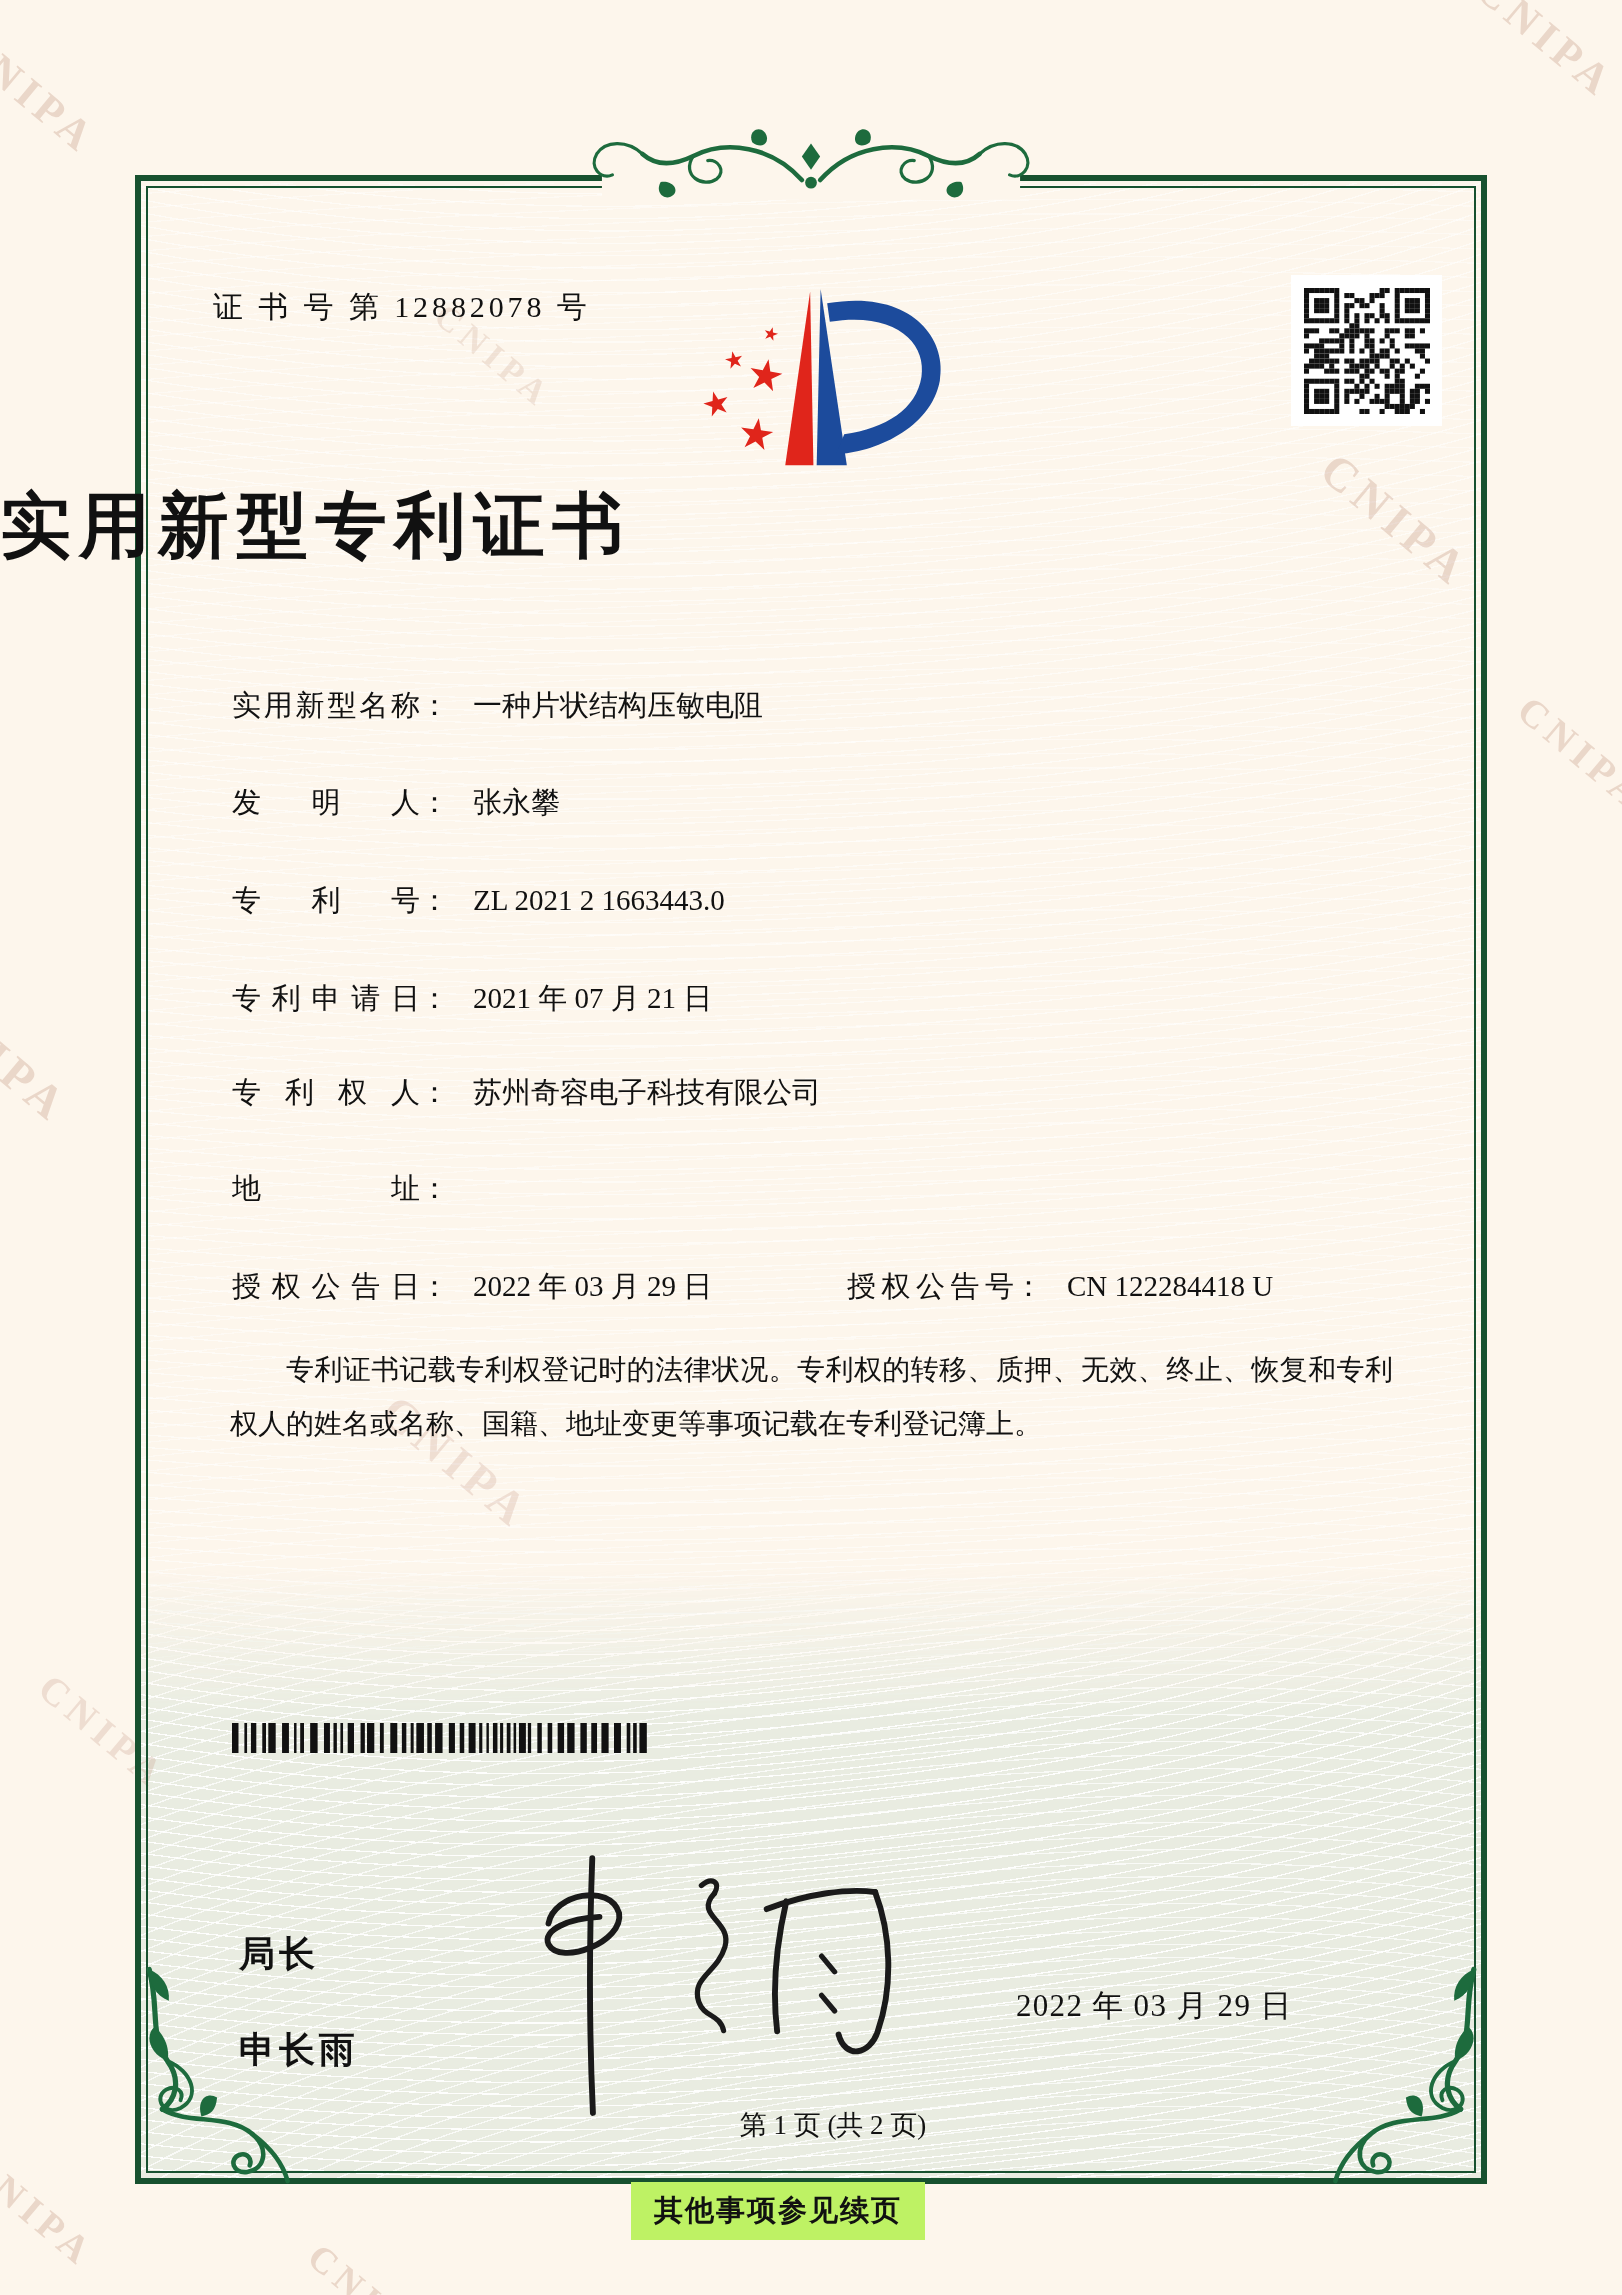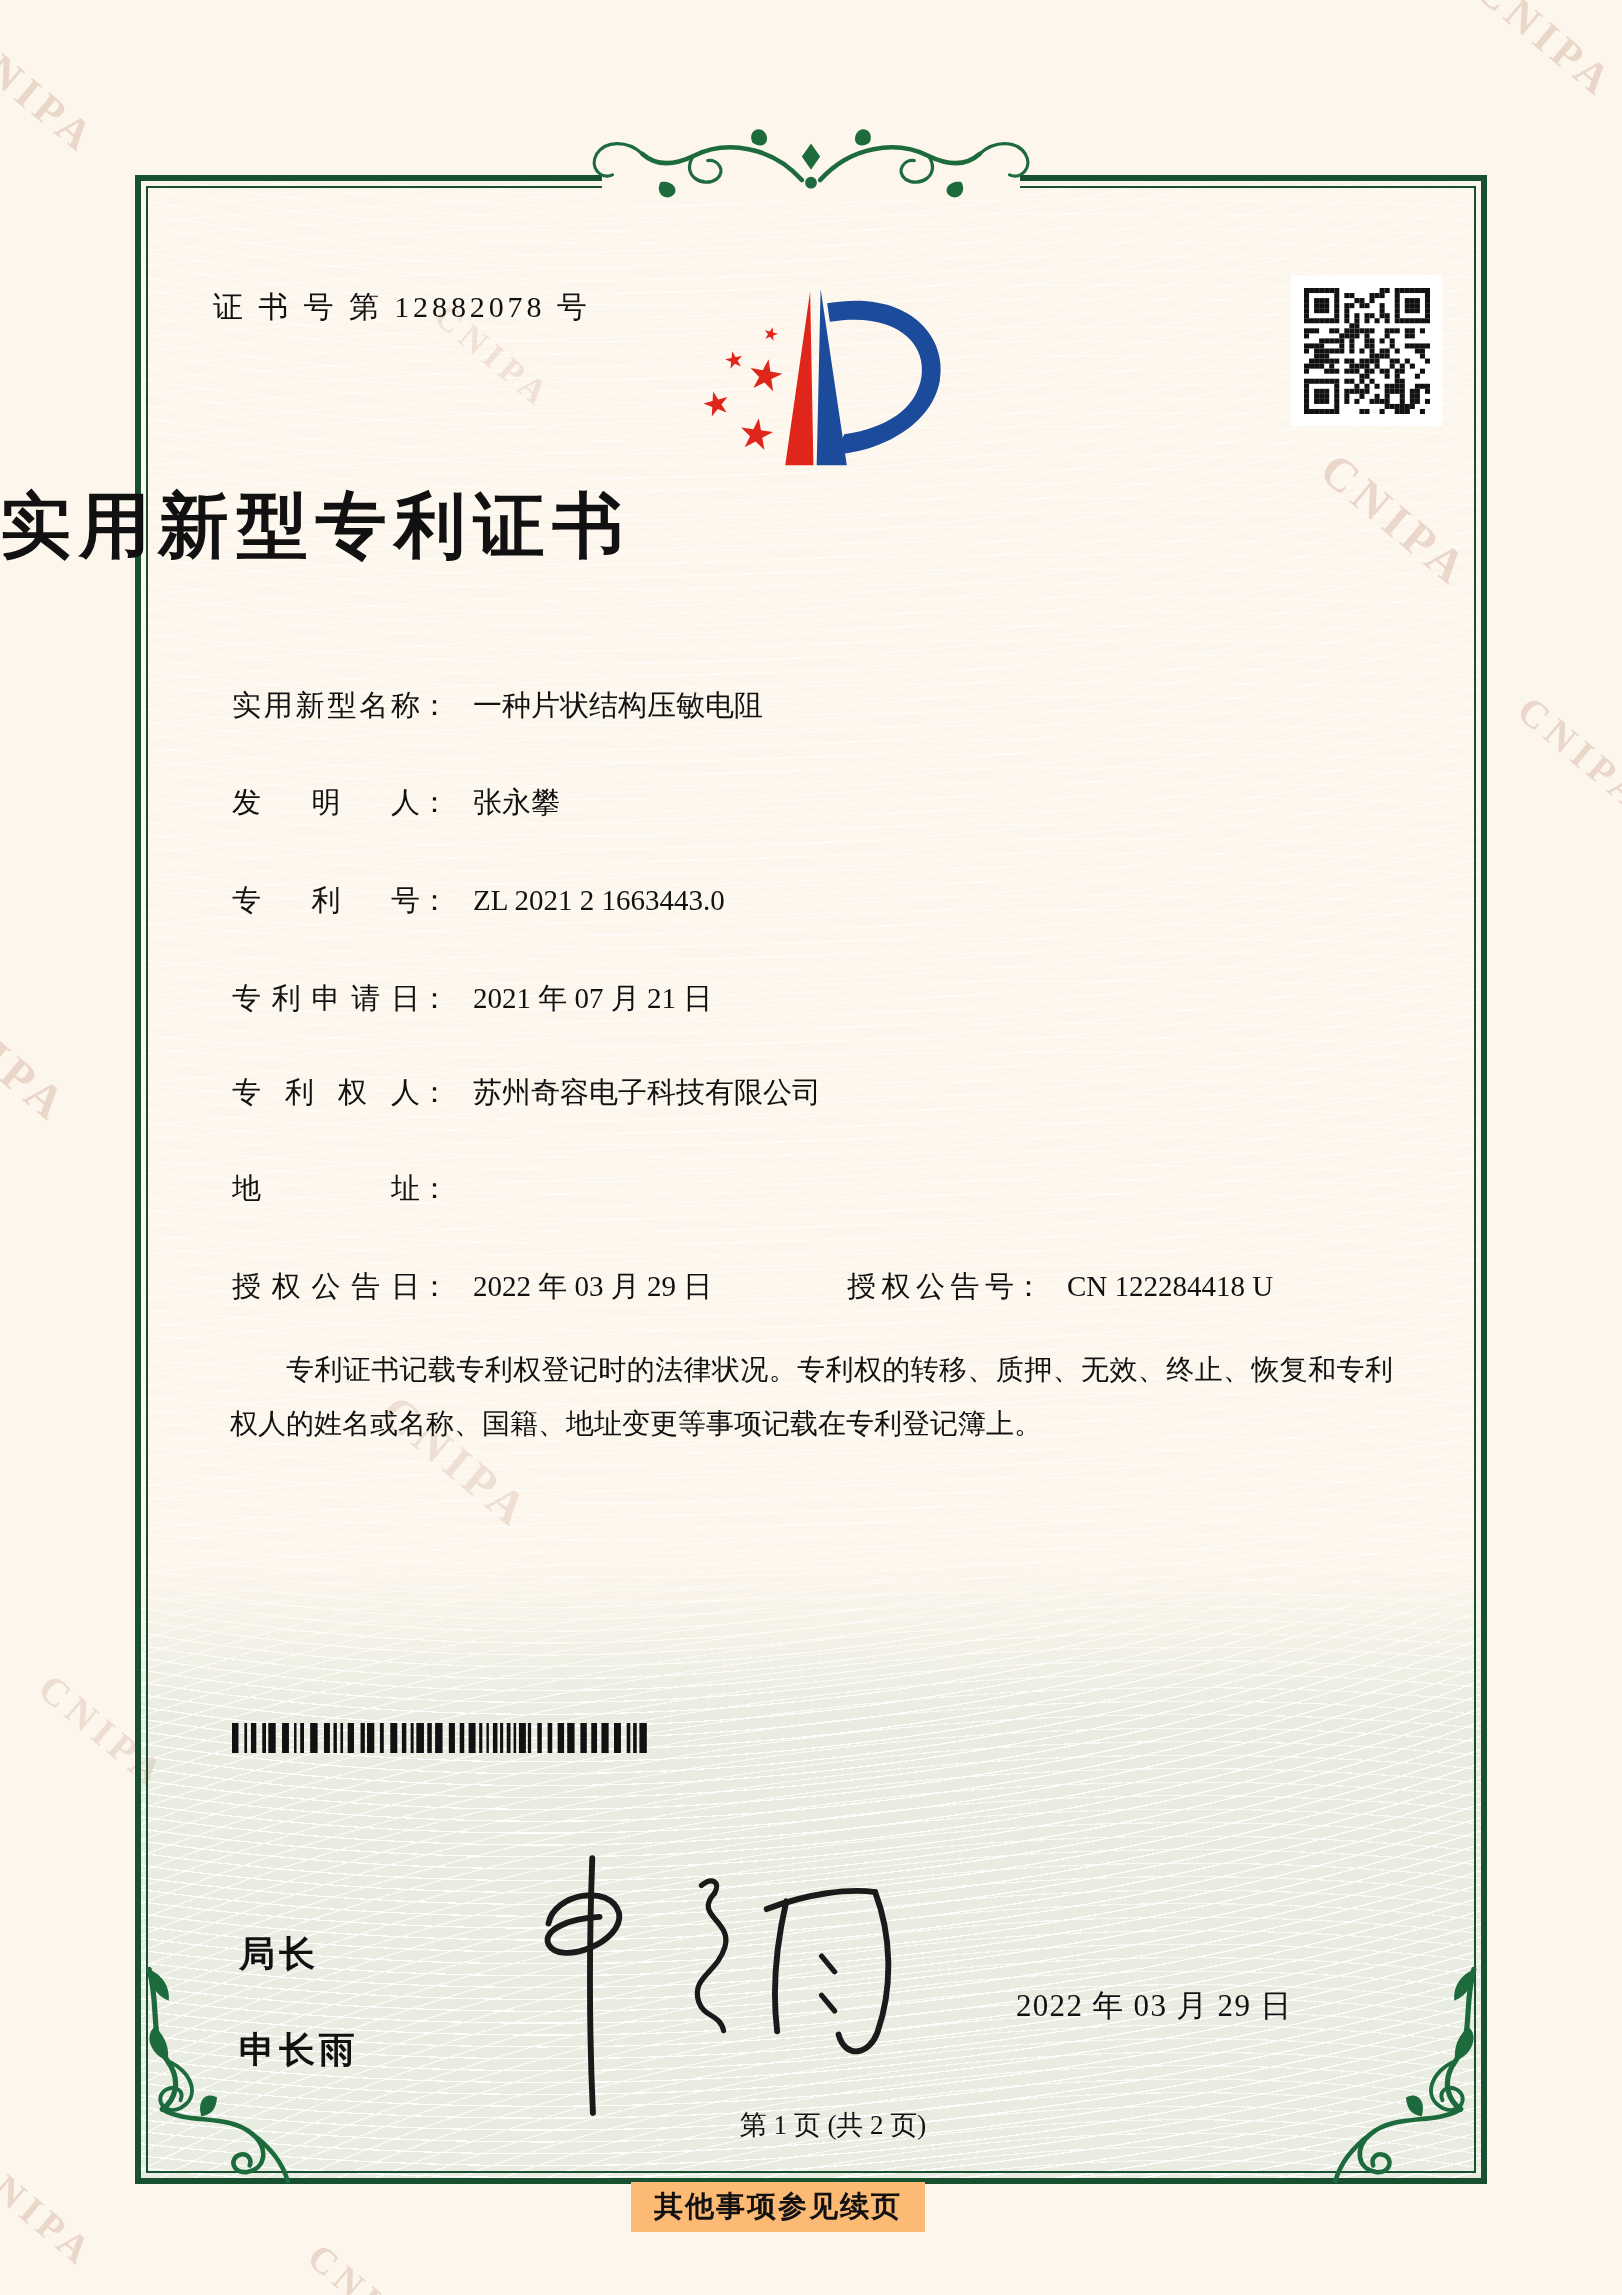--- a/index.html
+++ b/index.html
@@ -46,21 +46,21 @@
   .body-text p{margin:0;text-indent:2em;}
 
   .qr-box{left:1291px;top:275px;width:151px;height:151px;background:#fff;}
   .barcode{left:232px;top:1723px;width:416px;height:30px;}
 
   .officer-title{left:239px;top:1930px;font-size:36px;font-weight:bold;font-family:"Liberation Sans","DejaVu Sans",sans-serif;letter-spacing:3.9px;text-align:right;}
   .officer-name{left:239px;top:2026px;font-size:36px;font-weight:bold;font-family:"Liberation Sans","DejaVu Sans",sans-serif;letter-spacing:3.9px;}
   .issue-date{left:1016px;top:1985px;font-size:31px;letter-spacing:1.3px;}
   .page-info{left:0;right:0;top:2107px;text-align:center;font-size:27px;padding-left:43px;}
 
-  .footer-box{left:631px;top:2182px;width:294px;height:50px;background:#fdba74;z-index:5;
+  .footer-box{left:631px;top:2182px;width:294px;height:58px;background:#bef264;z-index:5;
       display:flex;align-items:center;justify-content:center;}
   .footer-note{font-size:29px;font-weight:600;letter-spacing:2px;}
 </style>
 </head>
 <body>
 
 <div id="page">
 
   <div class="waves-all"></div>
   <div class="green-zone"></div>

